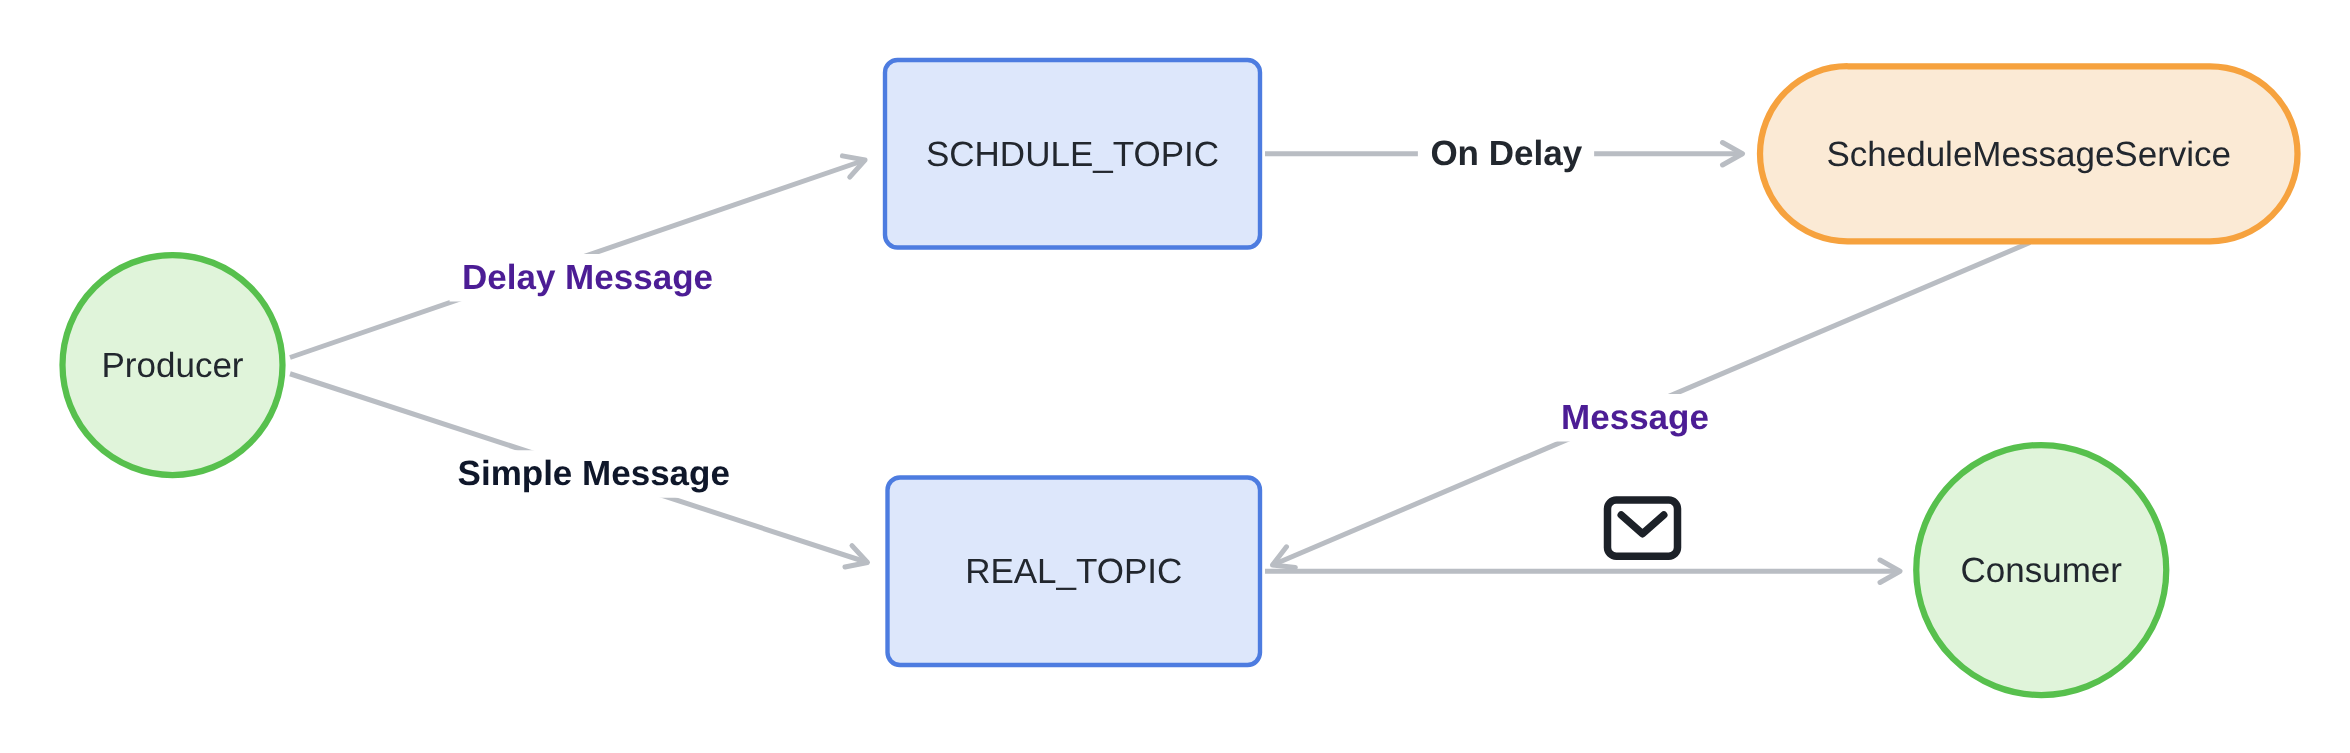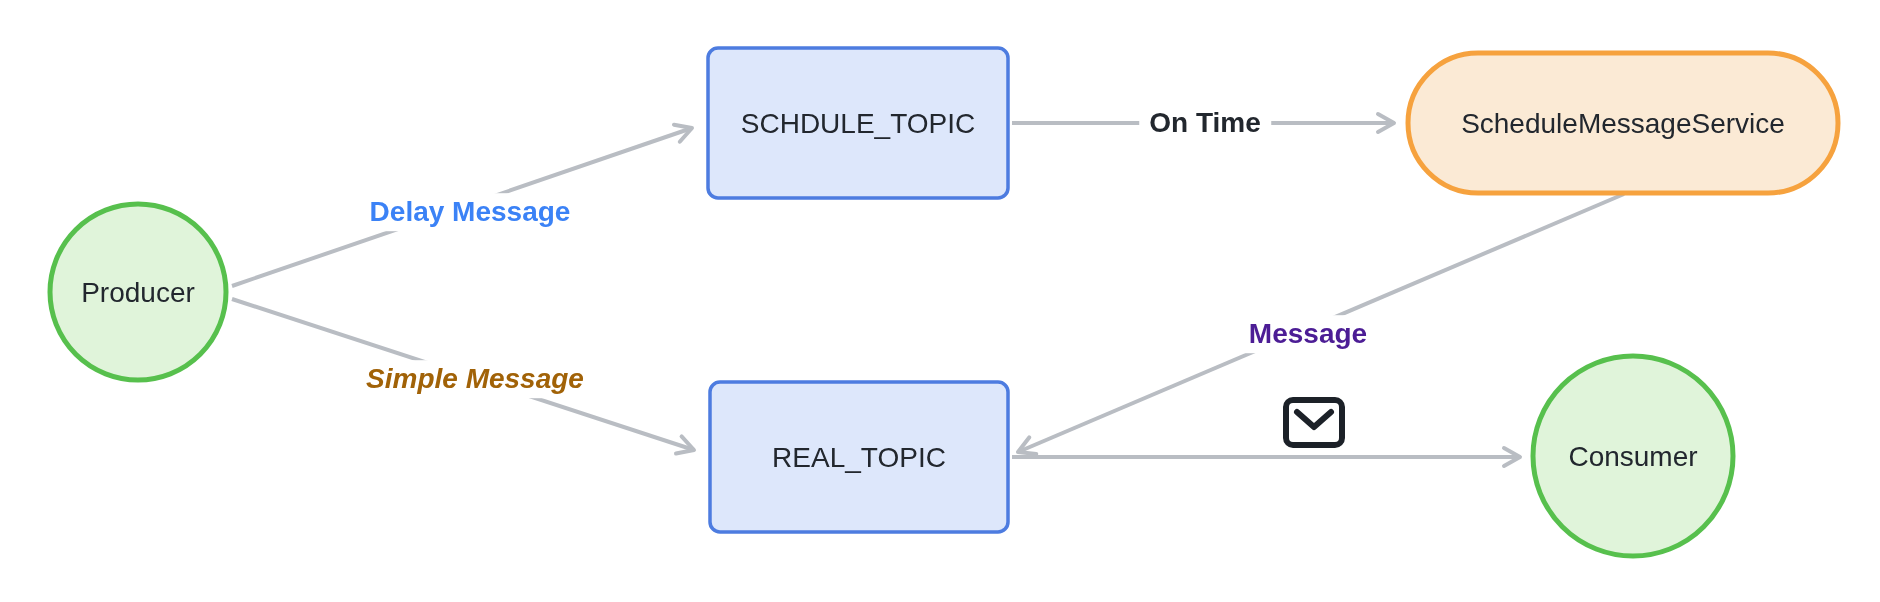--- a/index.html
+++ b/index.html
@@ -69,17 +69,17 @@
       </g>
       <g>
         <rect x="1408" y="53" width="430" height="140" rx="70" fill="#fbead5" stroke="#f6a23e" stroke-width="5"></rect>
         <text x="1623" y="123" text-anchor="middle" dominant-baseline="central" fill="#22272e" class="node-label-text">ScheduleMessageService</text>
       </g>
       <g>
         <circle cx="1633" cy="456" r="100" fill="#e0f4da" stroke="#57c04d" stroke-width="5"></circle>
         <text x="1633" y="456" text-anchor="middle" dominant-baseline="central" fill="#22272e" class="node-label-text">Consumer</text>
       </g>
     </svg>
-<div class="edge-label" style="left: 470px; top: 212px; color: #3b82f6;">Delay Message</div>
-    <div class="edge-label" style="left: 475px; top: 379px; color: #a16207; font-style: italic;">Simple Message</div>
-    <div class="edge-label" style="left: 1205px; top: 123px; color: rgb(34, 39, 46);">On Time</div>
+<div class="edge-label" style="left: 470px; top: 222px; color: #4c1d95;">Delay Message</div>
+    <div class="edge-label" style="left: 475px; top: 379px; color: #0f172a;">Simple Message</div>
+    <div class="edge-label" style="left: 1205px; top: 123px; color: rgb(34, 39, 46);">On Delay</div>
     <div class="edge-label" style="left: 1308px; top: 334px; color: #4c1d95;">Message</div>
   </div>
 
 </body></html>

